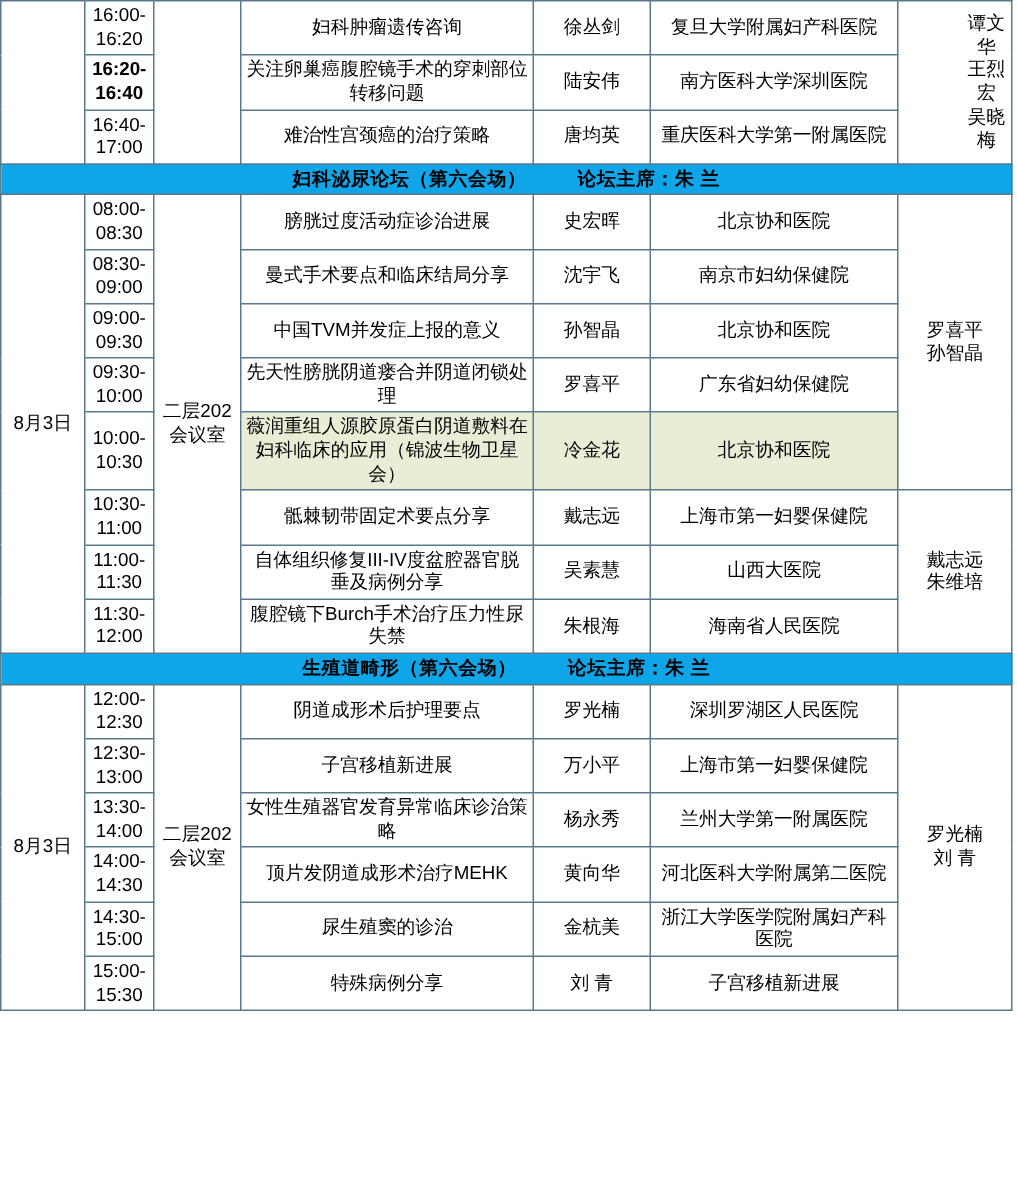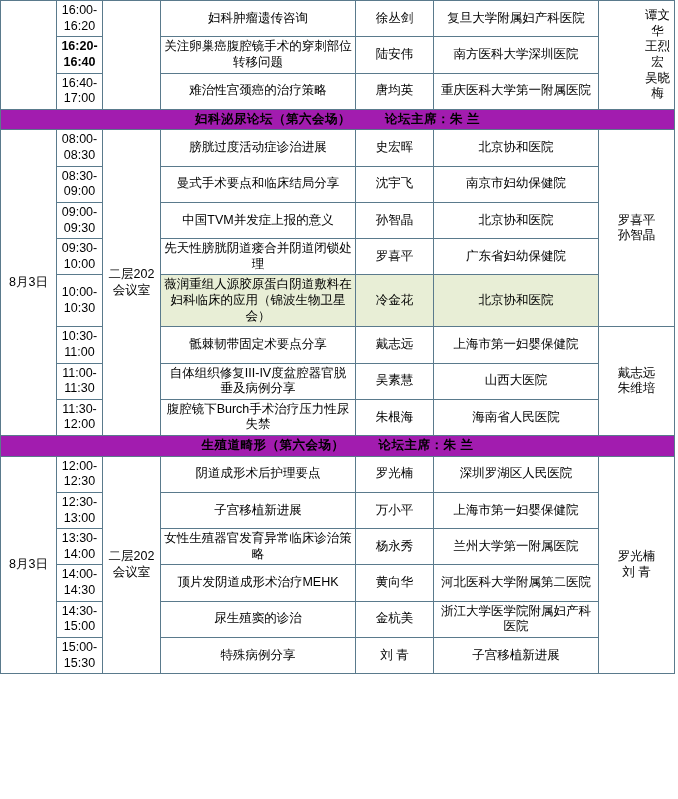--- a/index.html
+++ b/index.html
@@ -53,21 +53,21 @@
   td.org-cell {
     width: 165px;
     padding: 3px 5px;
   }
   td.chair-cell {
     width: 76px;
     font-size: 12.5px;
     line-height: 1.45;
   }
   tr.section-row td {
-    background: #a21caf;
+    background: #0ea5e9;
     font-weight: bold;
     font-size: 13.5px;
     padding: 7px 0;
     letter-spacing: 0.5px;
   }
   .section-inner {
     display: inline-block;
   }
   .sec-title { margin-right: 34px; }
   .highlight-row td.topic-cell,

